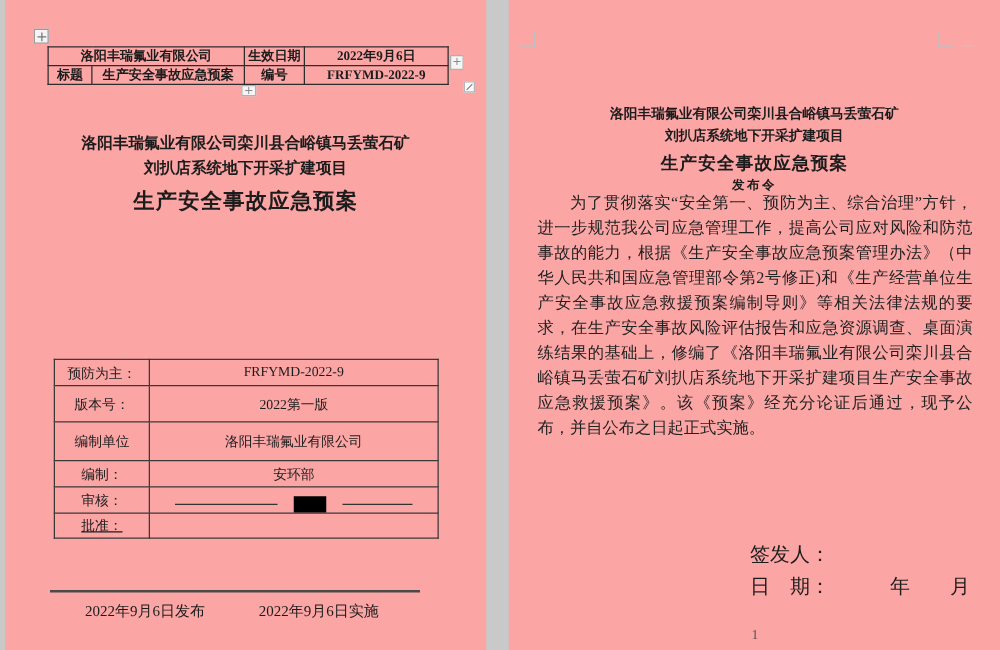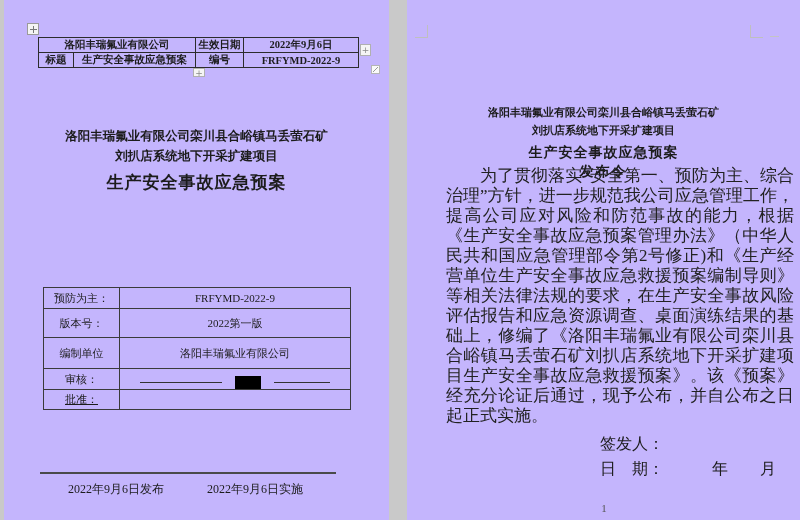--- a/index.html
+++ b/index.html
@@ -3,21 +3,21 @@
 <meta charset="utf-8">
 <style>
   * { margin:0; padding:0; box-sizing:border-box; }
   html,body { width:800px; height:520px; }
   body {
     position:relative; overflow:hidden;
     background:#c9c9c9;
     font-family:"Liberation Serif","DejaVu Serif",serif;
     color:#1c1c1c;
   }
-  .page { position:absolute; top:0; bottom:0; background:#c4b5fd; }
+  .page { position:absolute; top:0; bottom:0; background:#fca5a5; }
   #page-left  { left:4px;   width:385px; }
   #page-right { left:407px; width:393px; }
 
   
   .move-handle {
     position:absolute; left:23px; top:23px; width:12px; height:12px;
     border:1px solid #9a9a9a; background:#f4f4f4;
   }
   .move-handle .bar-v { position:absolute; left:5px; top:2px; width:1px; height:7px; background:#777; }
   .move-handle .bar-h { position:absolute; left:2px; top:5px; width:7px; height:1px; background:#777; }
@@ -42,21 +42,21 @@
     position:absolute; left:34px; top:37px; width:320px;
     border-collapse:collapse; table-layout:fixed;
   }
   .hdr-table td {
     border:1px solid #2c2c2c; height:15px; padding:0 1px;
     text-align:center; vertical-align:middle;
     font-weight:bold; font-size:10.5px; white-space:nowrap; overflow:hidden;
   }
 
   
-  .cover-head { position:absolute; left:0; right:0; text-align:center; font-weight:bold;margin-top:22px; }
+  .cover-head { position:absolute; left:0; right:0; text-align:center; font-weight:bold; }
   .lp-line1 { top:106px; font-size:12.5px; }
   .lp-line2 { top:126px; font-size:12.5px; }
   .lp-title { top:149px; font-size:17px; letter-spacing:1px; }
 
   
   .info-table {
     position:absolute; left:39px; top:287px; width:307px;
     border-collapse:collapse; table-layout:fixed;
   }
   .info-table td {
@@ -83,26 +83,26 @@
 
   
   .corner-mark { position:absolute; width:13px; height:13px; }
   .corner-mark.tl { left:8px;   top:25px; border-right:1px solid #bfbfbf; border-bottom:1px solid #bfbfbf; }
   .corner-mark.tr { left:343px; top:25px; border-left:1px solid #bfbfbf;  border-bottom:1px solid #bfbfbf; }
   .margin-tick { position:absolute; left:363px; top:36px; width:9px; height:1px; background:#c4c4c4; }
 
   .rp-line1 { top:83px;  font-size:11px; }
   .rp-line2 { top:101px; font-size:11px; }
   .rp-title { top:122px; font-size:14px; letter-spacing:1px; }
-  .rp-sub   { top:141px; font-size:14px; letter-spacing:2px; }
+  .rp-sub   { top:141px; font-size:10px; letter-spacing:2px; }
 
   .body-text {
-    position:absolute; left:23px; top:166px; width:348px;
-    font-size:17px; line-height:20px;
-    text-align:justify; text-indent:2em; color:#222;margin-left:16px;
+    position:absolute; left:23px; top:152px; width:348px;
+    font-size:13px; line-height:20px;
+    text-align:justify; text-indent:2em; color:#222;
   }
   .sign-block { position:absolute; left:193px; font-size:16px; white-space:pre; }
   .sign-block.signer { top:434px; }
   .sign-block.dateln { top:459px; }
   .page-num { position:absolute; left:23px; width:348px; top:502px; text-align:center; font-size:11px; color:#555; }
 </style>
 </head>
 <body>
 
 <div class="page" id="page-left">
@@ -155,20 +155,24 @@
       <td>FRFYMD-2022-9</td>
     </tr>
     <tr class="r2">
       <td>版本号：</td>
       <td>2022第一版</td>
     </tr>
     <tr class="r3">
       <td>编制单位</td>
       <td>洛阳丰瑞氟业有限公司</td>
     </tr>
+    <tr class="r4">
+      <td>编制：</td>
+      <td>安环部</td>
+    </tr>
     <tr class="r5">
       <td>审核：</td>
       <td>
         <div class="sig-area">
           <span class="sig-line long"></span>
           <span class="redaction"></span>
           <span class="sig-line short"></span>
         </div>
       </td>
     </tr>

